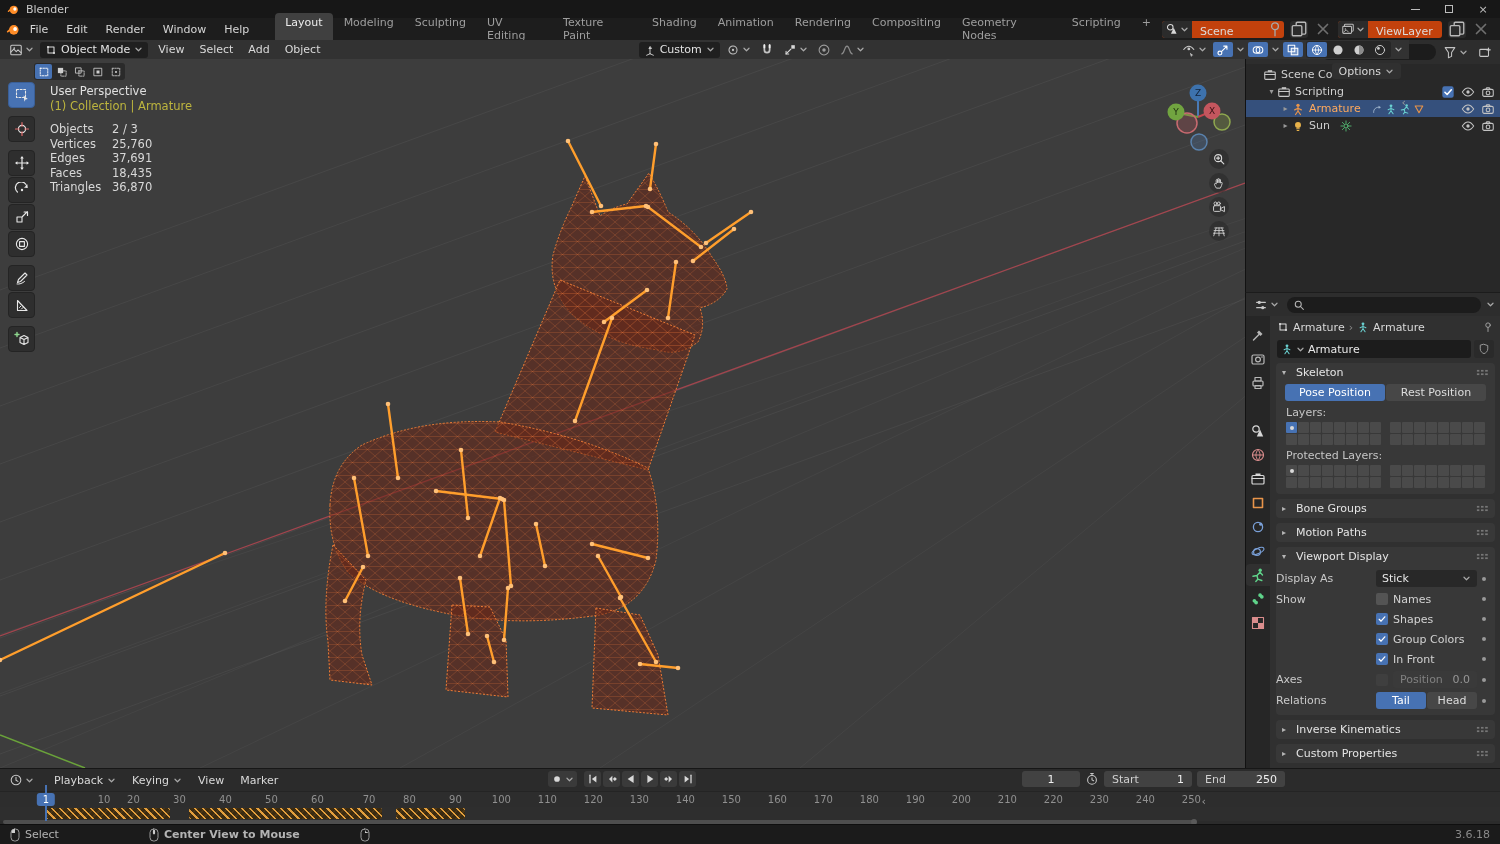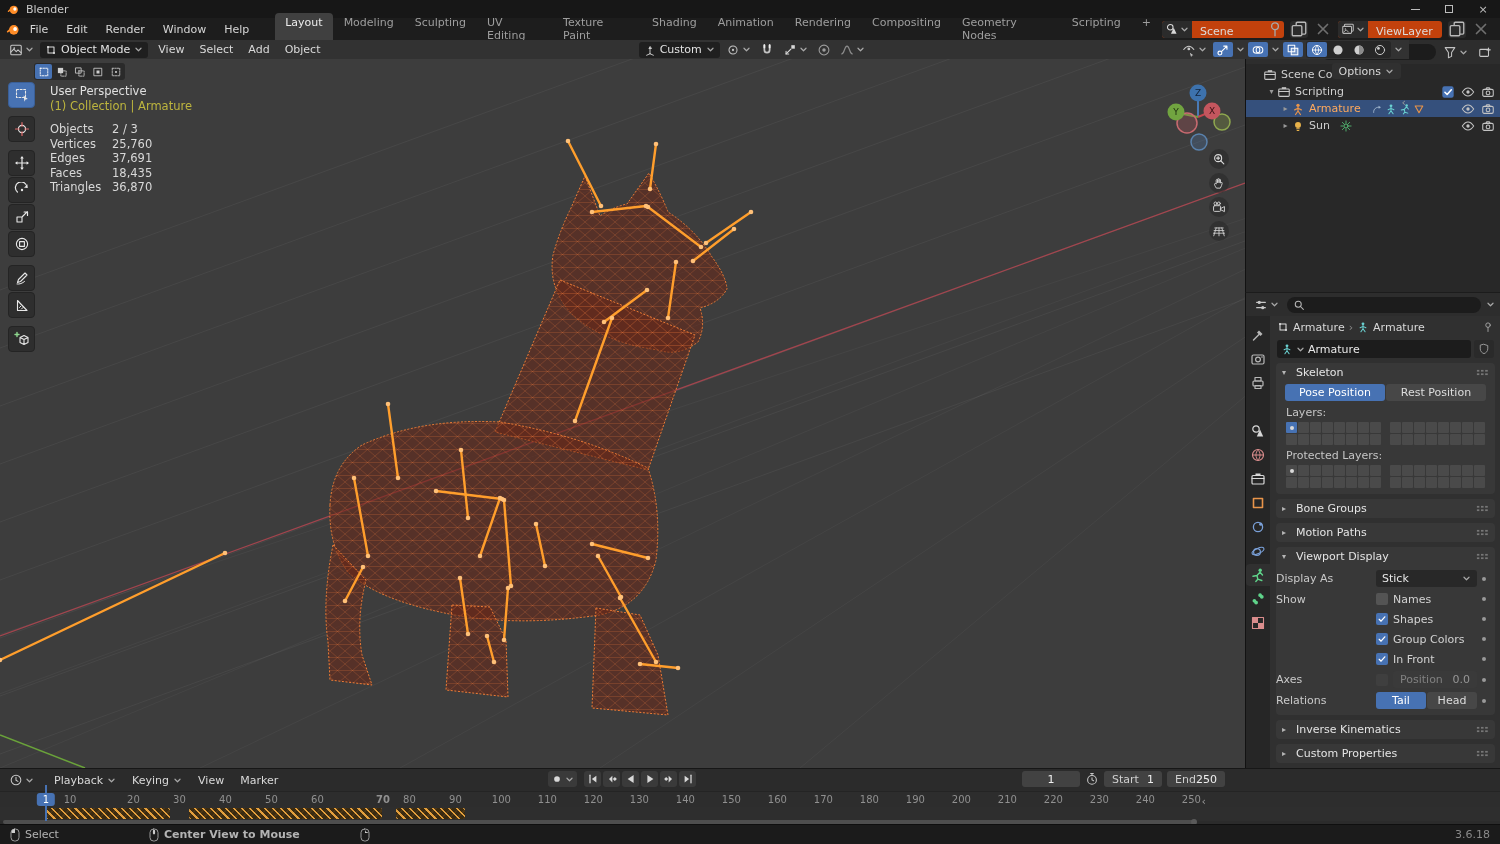--- a/index.html
+++ b/index.html
@@ -119,21 +119,21 @@
   .disfield .val{margin-left:auto;color:#969696}
   
   .timeline{position:absolute;left:0;top:768px;width:1500px;height:56px;background:#2b2b2b;border-top:1px solid #171717}
   .tl-header{position:relative;height:22px;display:flex;align-items:center;gap:2px;padding:0 6px}
   .tl-transport{position:absolute;left:548px;top:2px;display:flex;align-items:center;gap:3px}
   .tbtn{width:17px;height:16px;background:#3a3a3a;border-radius:3px;display:flex;align-items:center;justify-content:center}
   .rec{display:flex;align-items:center;background:#3a3a3a;border-radius:3px;height:16px;padding:0 3px;gap:2px}
   .tl-fields{position:absolute;left:1022px;top:2px;display:flex;align-items:center;gap:5px}
   .ffield{background:#424242;border-radius:3px;height:16px;display:flex;align-items:center;justify-content:center;color:#f0f0f0}
   .fcur{width:58px}
-  .fpair{width:58px;justify-content:space-between;padding:0 8px}
+  .fpair{width:88px;justify-content:space-between;padding:0 8px}
   .fpair .fl{color:#cfcfcf}
   .tl-ruler{position:relative;height:16px;background:#2d2d2d;border-top:1px solid #242424}
   .tick{position:absolute;top:2px;transform:translateX(-50%);color:#909090;font-size:10px}
   .frame-badge{position:absolute;left:46px;top:1px;transform:translateX(-50%);background:var(--accent);
     color:#fff;font-size:10px;border-radius:3px;padding:1px 6px;z-index:3}
   .tl-keys{position:relative;height:14px;background:#2e2e2e}
   .keyseg{position:absolute;top:1px;height:11px;border-radius:2px;
     background:repeating-linear-gradient(45deg,rgba(233,163,62,.95) 0 1.6px,rgba(60,44,18,.9) 1.6px 5.5px),
                repeating-linear-gradient(-45deg,rgba(233,163,62,.95) 0 1.6px,transparent 1.6px 5.5px),#241c0c}
   .playhead{position:absolute;left:45px;top:16px;width:2px;height:36px;background:var(--accent);z-index:2}
@@ -1478,27 +1478,27 @@
           </span>
         <span class="ffield fpair">
             <span class="fl">End</span>
             <span>250</span>
           </span>
       </div>
     </div>
     <div class="tl-ruler" id="tl-ruler">
       <span class="frame-badge">1</span>
       <span class="collapse-arrow" style="right:294px;top:3px">‹</span>
-    <span class="tick" style="left: 70px;">10</span>
+    <span class="tick" style="left: 104px;">10</span>
         <span class="tick" style="left: 133.4px;">20</span>
         <span class="tick" style="left: 179.4px;">30</span>
         <span class="tick" style="left: 225.4px;">40</span>
         <span class="tick" style="left: 271.4px;">50</span>
         <span class="tick" style="left: 317.4px;">60</span>
-        <span class="tick" style="left: 383px; font-weight: bold;">70</span>
+        <span class="tick" style="left: 369px;">70</span>
         <span class="tick" style="left: 409.4px;">80</span>
         <span class="tick" style="left: 455.4px;">90</span>
         <span class="tick" style="left: 501.4px;">100</span>
         <span class="tick" style="left: 547.4px; text-align: center;">110</span>
         <span class="tick" style="left: 593.4px;">120</span>
         <span class="tick" style="left: 639.4px;">130</span>
         <span class="tick" style="left: 685.4px;">140</span>
         <span class="tick" style="left: 731.4px;">150</span>
         <span class="tick" style="left: 777.4px;">160</span>
         <span class="tick" style="left: 823.4px;">170</span>

